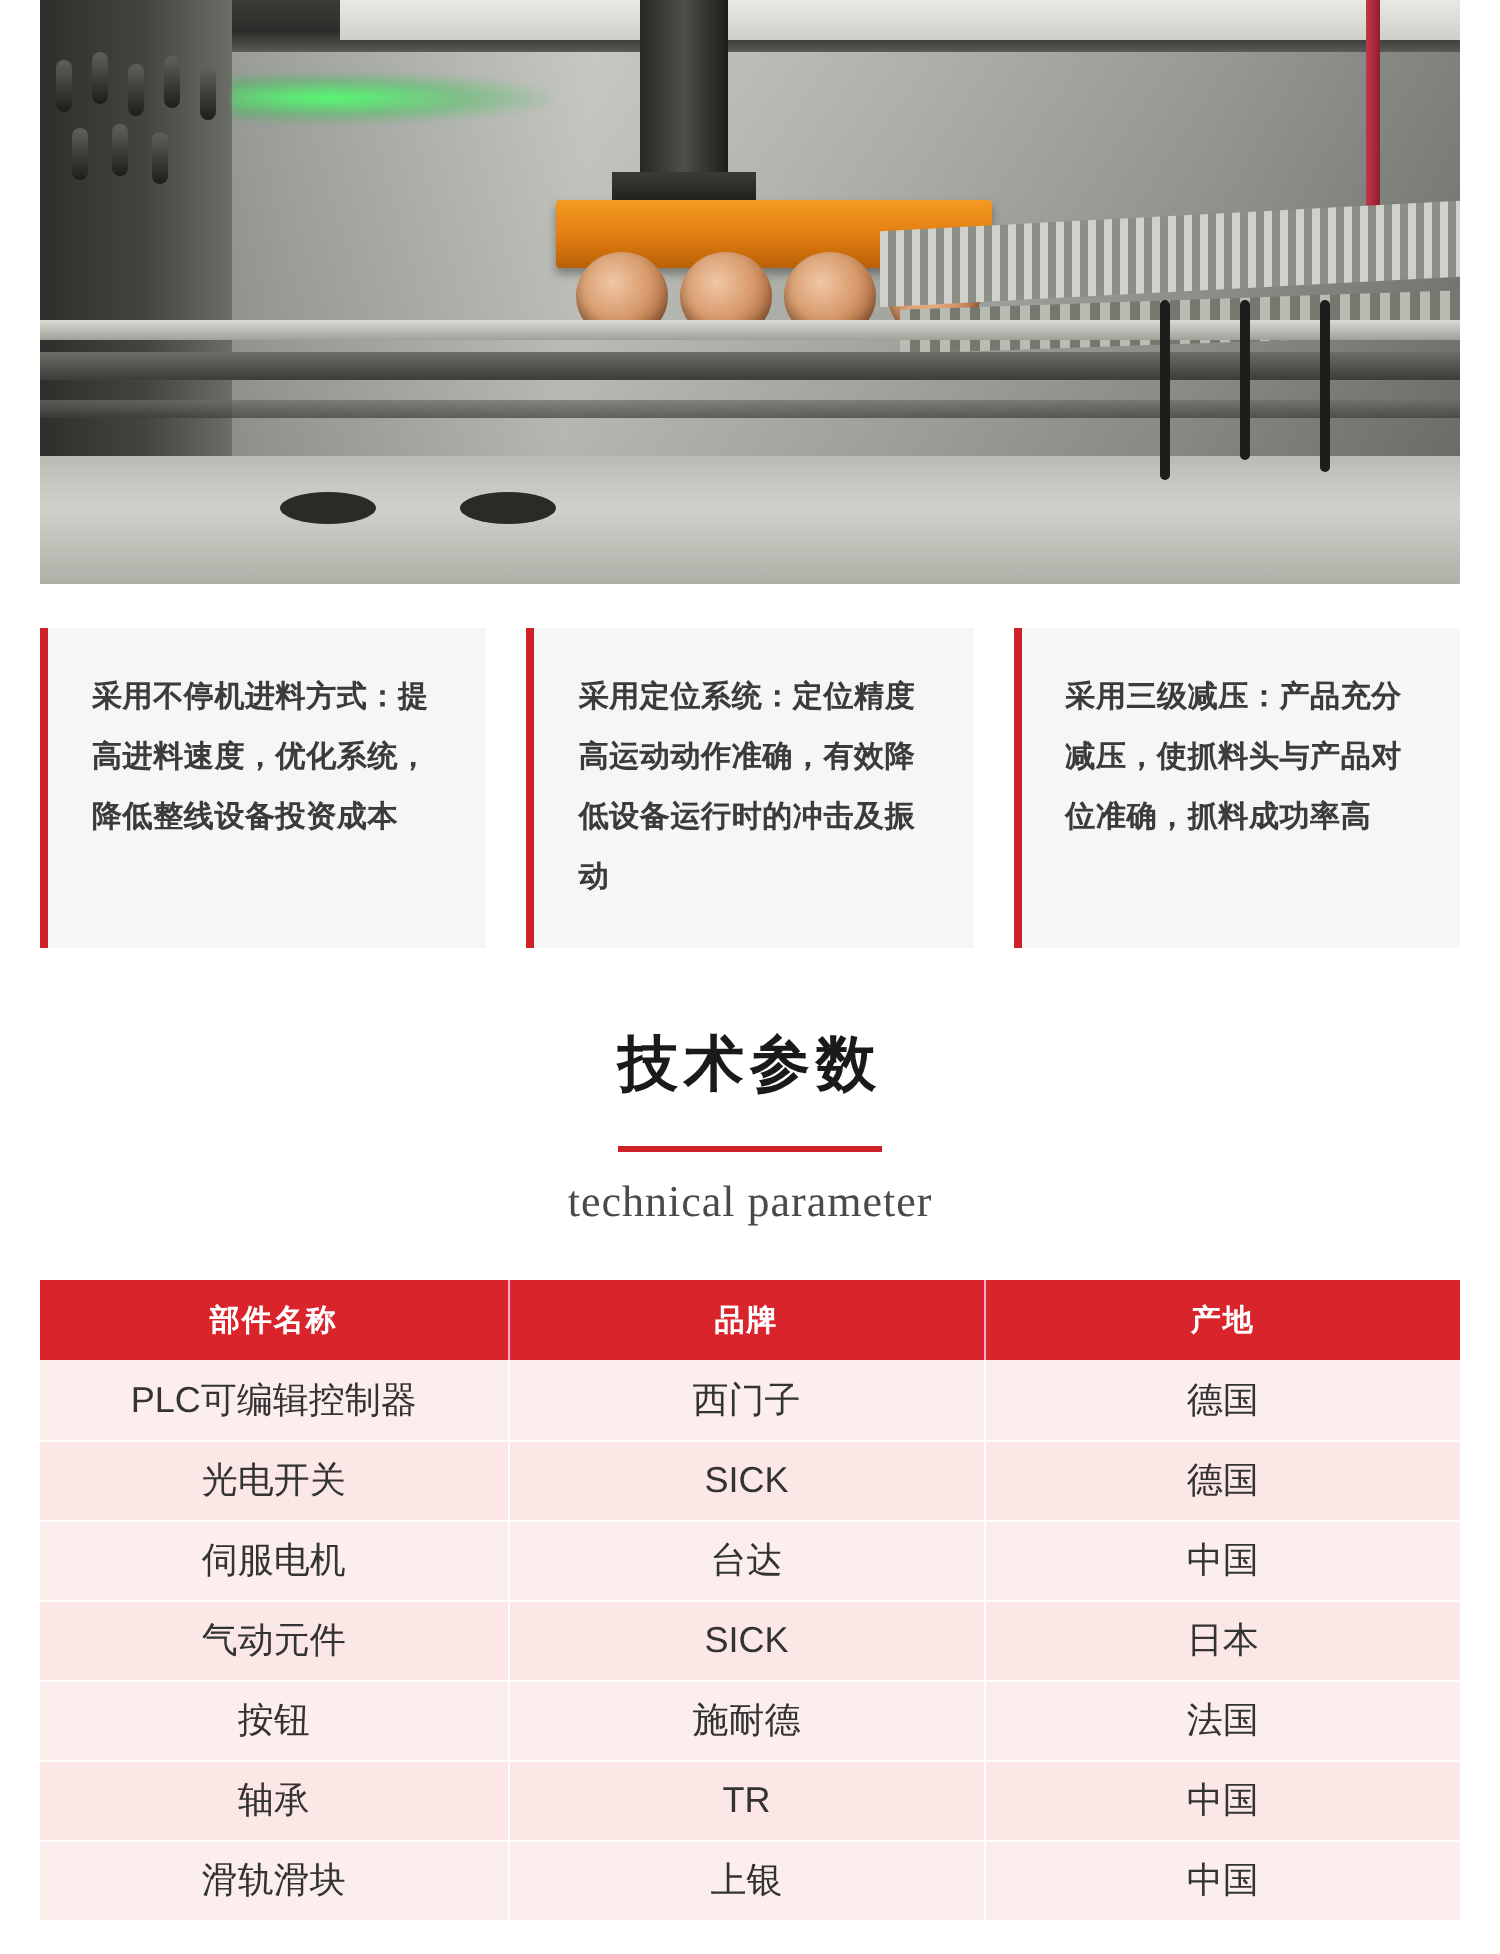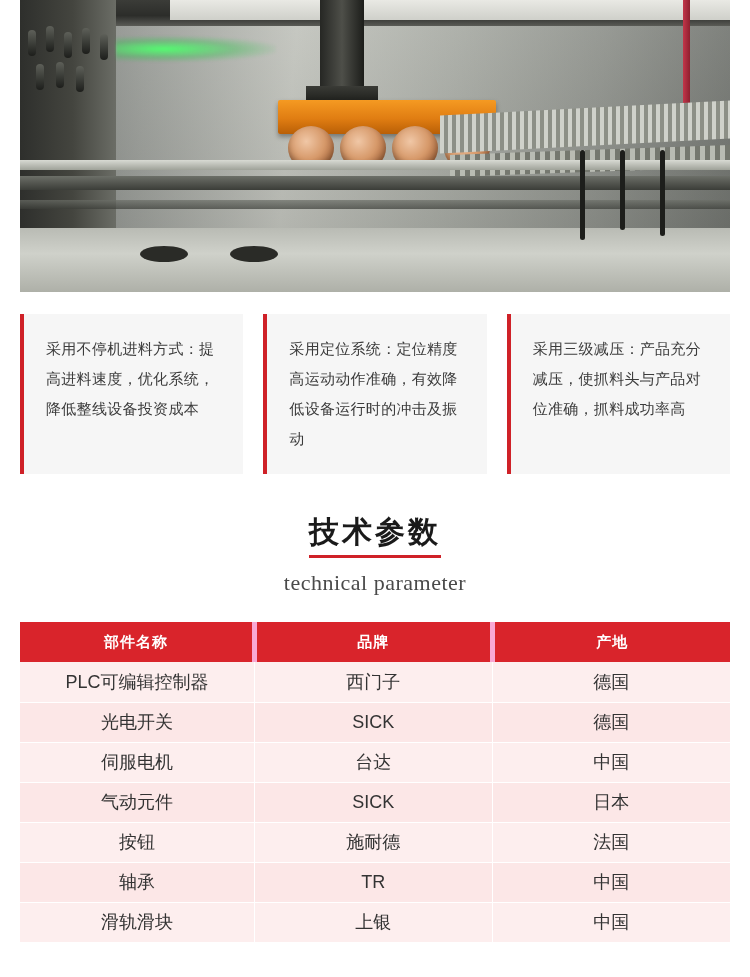--- a/index.html
+++ b/index.html
@@ -105,20 +105,21 @@
   }
   .cable {
     position: absolute; width: 5px; background: #1d1e1b; border-radius: 3px;
   }
 
   
   .cards {
     display: flex;
     gap: 20px;
     padding: 22px 20px 0 20px;
+    font-weight: bold;
   }
   .card {
     flex: 1 1 0;
     background: #f6f6f6;
     border-left: 4px solid #cf2128;
     padding: 20px 18px 20px 22px;
     min-height: 124px;
   }
   .card p {
     font-size: 15px;
@@ -131,21 +132,21 @@
   .section-title {
     text-align: center;
     margin-top: 38px;
   }
   .section-title .cn {
     display: inline-block;
     font-size: 30px;
     font-weight: bold;
     color: #1a1a1a;
     letter-spacing: 3px;
-    padding-bottom: 2px;
+    padding-bottom: 20px;
     border-bottom: 3px solid #cf2128;
     font-family: Liberation Mono, monospace;
   }
   .section-title .en {
     margin-top: 12px;
     font-size: 22px;
     color: #4a4a4a;
     font-family: "Liberation Serif", "DejaVu Serif", serif;
     letter-spacing: 0.5px;
   }
@@ -156,21 +157,21 @@
     margin: 26px 20px 0 20px;
     border-collapse: collapse;
     table-layout: fixed;
   }
   .spec-table th {
     background: #d9242b;
     color: #ffffff;
     font-size: 15px;
     font-weight: bold;
     height: 40px;
-    border-right: 5px solid #f9a8d4;
+    border-right: 1px solid #f9a8d4;
     letter-spacing: 1px;
   }
   .spec-table th:last-child { border-right: none; }
   .spec-table td {
     height: 40px;
     text-align: center;
     font-size: 18px;
     color: #333333;
     background: #fdeeee;
     border-bottom: 1px solid #ffffff;

